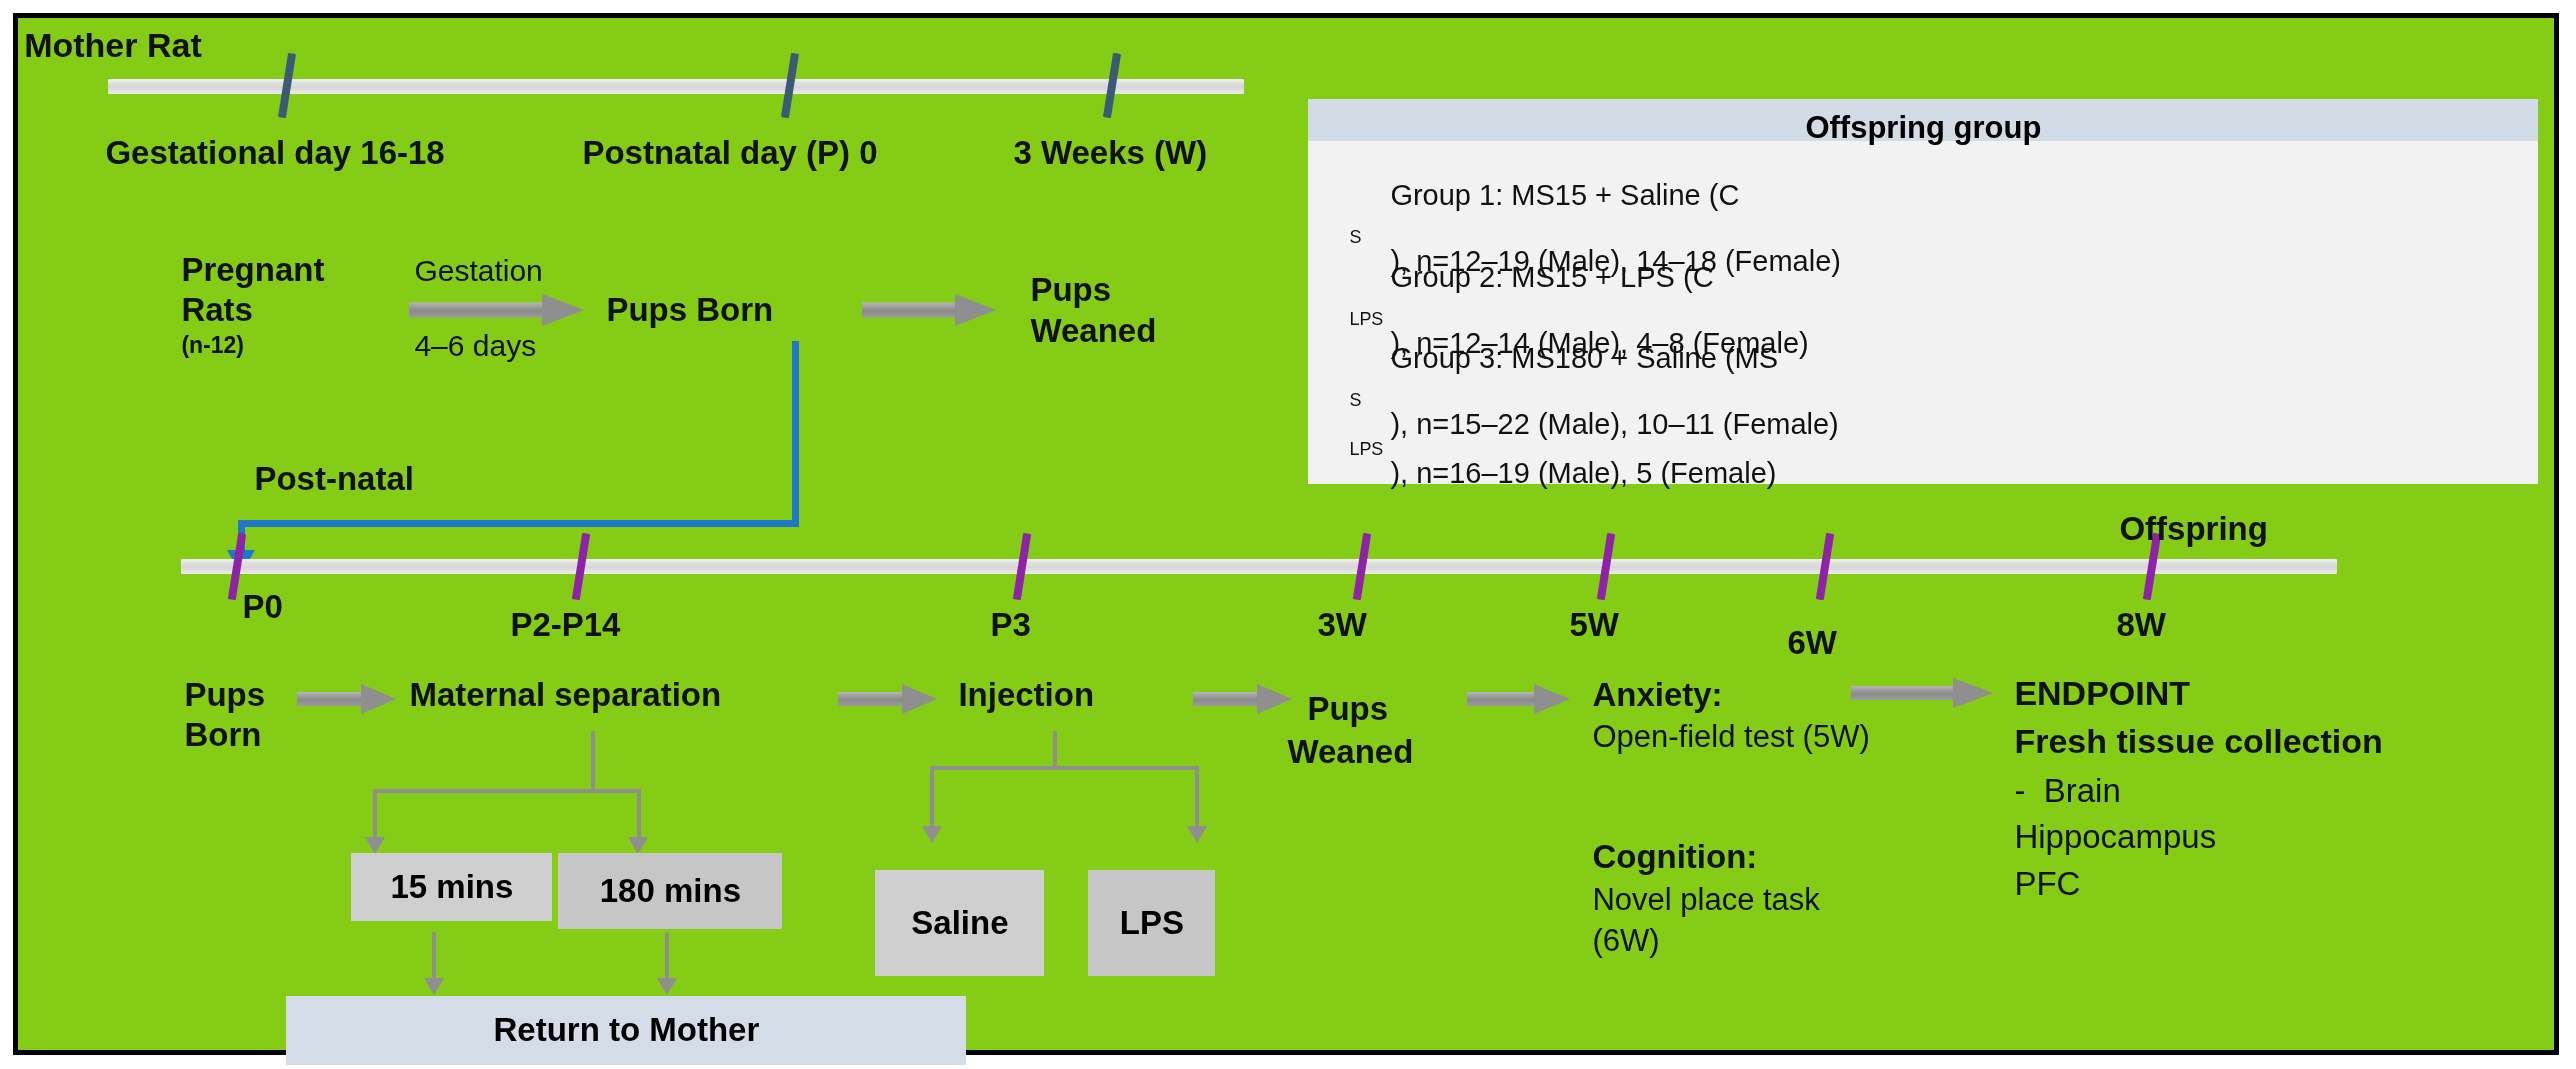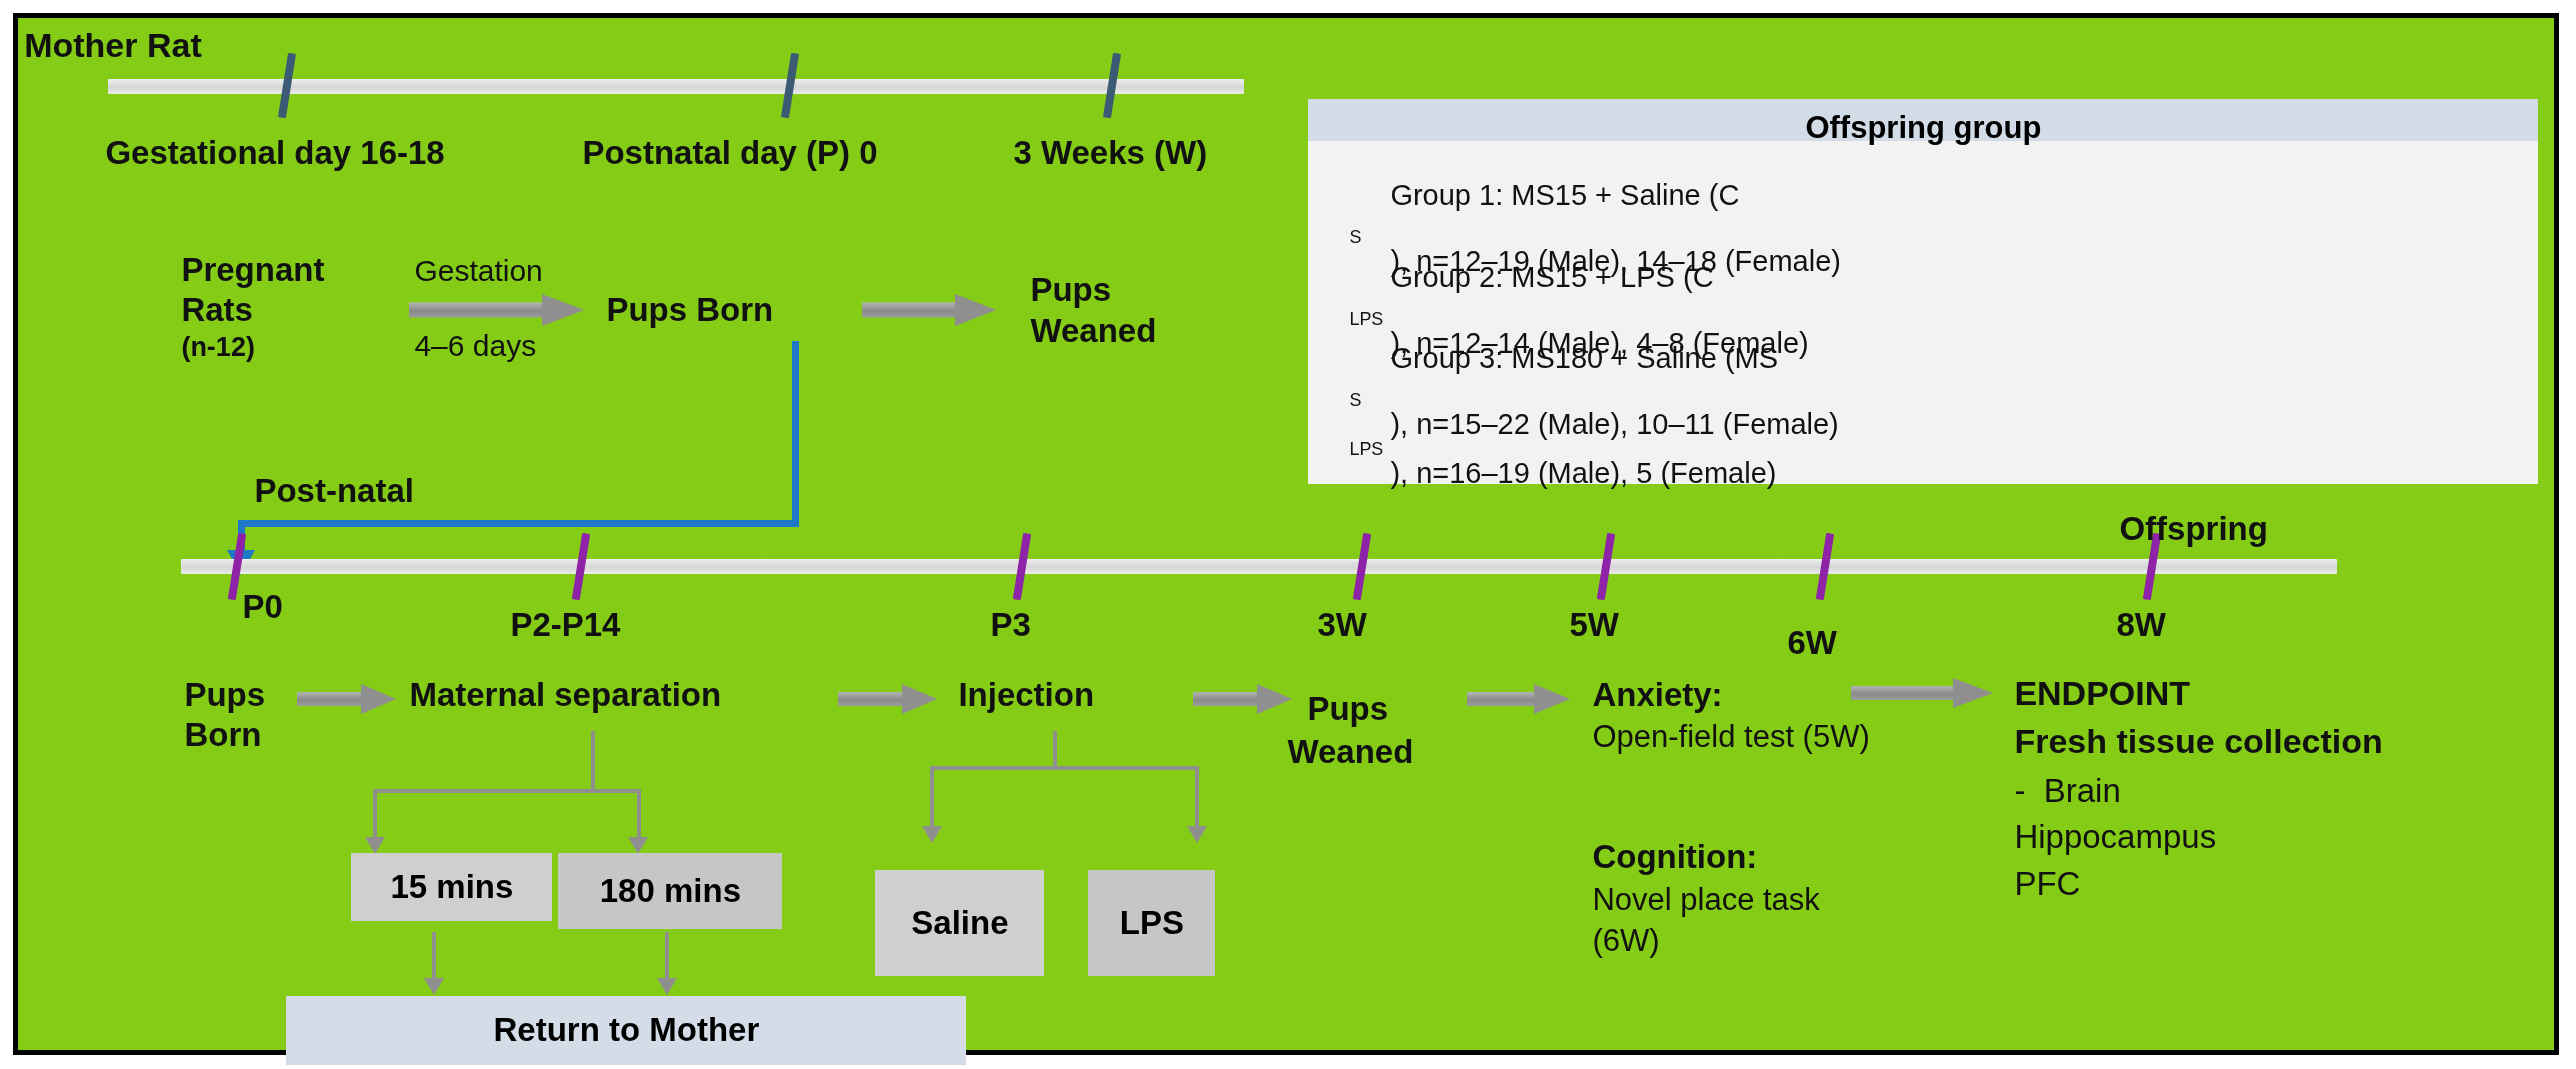--- a/index.html
+++ b/index.html
@@ -91,21 +91,21 @@
     <div class="og-row" style="top:243px;">
       <span><span>Group 3: MS180 + Saline (MS</span><sub>S</sub><span>), n=15–22 (Male), 10–11 (Female)</span></span>
     </div>
     <div class="og-row" style="top:325px;">
       <span><sub>LPS</sub><span>), n=16–19 (Male), 5 (Female)</span></span>
     </div>
   </div>
 
   <div class="txt bold" style="left:163px;top:233px;font-size:33px;">Pregnant</div>
   <div class="txt bold" style="left:163px;top:273px;font-size:33px;">Rats</div>
-  <div class="txt bold" style="left:163px;top:314px;font-size:27px;">(n-12)</div>
+  <div class="txt bold" style="left:163px;top:314px;font-size:23px;">(n-12)</div>
 
   <div class="txt" style="left:396px;top:236px;font-size:30px;">Gestation</div>
   <div class="txt" style="left:396px;top:311px;font-size:30px;">4–6 days</div>
 
   <div class="garrow" style="left:391px;top:276px;width:175px;height:33px;">
     <div class="shaft" style="width:133px;height:15px;"></div>
     <div class="head" style="left:133px;border-left:42px solid #8f8f8f;border-top:16.3px solid transparent;border-bottom:16.3px solid transparent;"></div>
   </div>
 
   <div class="txt bold" style="left:588px;top:273px;font-size:33px;">Pups Born</div>
@@ -116,21 +116,21 @@
   </div>
 
   <div class="txt bold" style="left:1012px;top:253px;font-size:33px;">Pups</div>
   <div class="txt bold" style="left:1012px;top:294px;font-size:33px;">Weaned</div>
 
   <div class="blue-v" style="left:774px;top:323px;height:186px;"></div>
   <div class="blue-h" style="left:220px;top:502px;width:561px;"></div>
   <div class="blue-v" style="left:220px;top:502px;height:35px;"></div>
   <div class="blue-head" style="left:209px;top:532px;"></div>
 
-  <div class="txt bold" style="left:236px;top:442px;font-size:33px;margin-top:12px;">Post-natal</div>
+  <div class="txt bold" style="left:236px;top:442px;font-size:33px;">Post-natal</div>
 
   <div class="tl-bar" style="left:163px;top:541px;width:2156px;"></div>
 
   <div class="tick purple" style="left:215px;top:515px;height:67px;"></div>
   <div class="tick purple" style="left:559px;top:515px;height:67px;"></div>
   <div class="tick purple" style="left:1000px;top:515px;height:67px;"></div>
   <div class="tick purple" style="left:1340px;top:515px;height:67px;"></div>
   <div class="tick purple" style="left:1584px;top:515px;height:67px;"></div>
   <div class="tick purple" style="left:1803px;top:515px;height:67px;"></div>
   <div class="tick purple" style="left:2130px;top:515px;height:67px;"></div>

